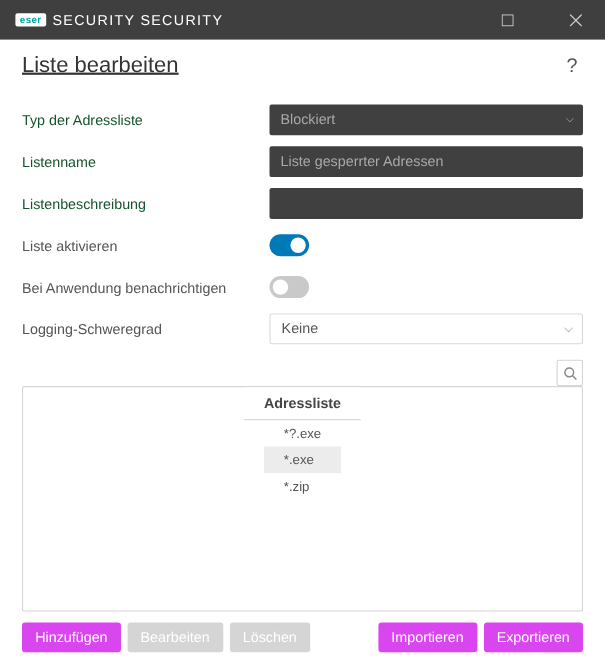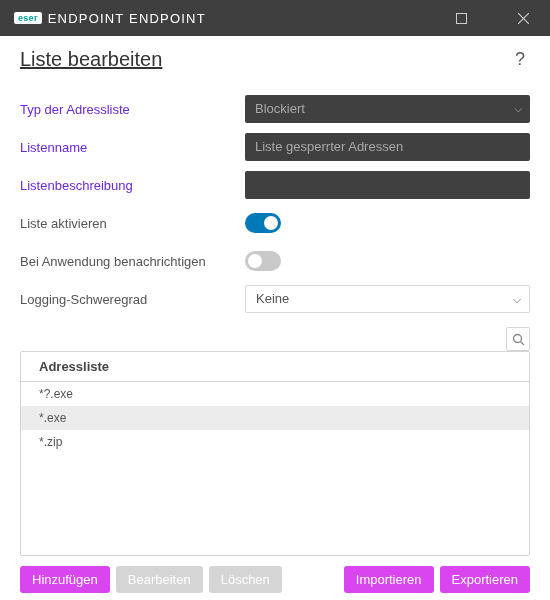--- a/index.html
+++ b/index.html
@@ -73,21 +73,21 @@
   .form-row {
     display: flex;
     align-items: center;
     margin-bottom: 10px;
     min-height: 28px;
   }
   .form-label {
     width: 225px;
     color: #555;
   }
-  .form-label.muted { color: #6d28d9; }
+  .form-label.muted { color: #14532d; }
   .field {
     flex: 1;
   }
   .input-ro {
     background: #404040;
     color: #a8a8a8;
     height: 28px;
     line-height: 28px;
     padding: 0 10px;
     border-radius: 2px;
@@ -155,20 +155,21 @@
     justify-content: center;
     color: #888;
   }
   .table {
     border: 1px solid #d5d5d5;
     border-radius: 2px;
     height: 205px;
     overflow: hidden;
     display: flex;
     flex-direction: column;
+    align-items: center;
   }
   .thead {
     border-bottom: 1px solid #d5d5d5;
     padding: 7px 18px;
     font-weight: 600;
     color: #444;
     background: #fff;
   }
   .tbody { flex: 1; overflow: auto; }
   .trow {
@@ -192,21 +193,21 @@
     border: none;
   }
   .btn.disabled { background: #d5d5d5; color: #fff; }
 </style>
 </head>
 <body>
 
 <div class="titlebar">
   <div class="brand">
     <span class="brand-badge">eser</span>
-    <span class="brand-text">ENDPOINT ENDPOINT</span>
+    <span class="brand-text">SECURITY SECURITY</span>
   </div>
   <div class="titlebar-spacer"></div>
   <div class="winbtn">
     <svg width="11" height="11">
         <rect x="0.5" y="0.5" width="10" height="10" fill="none" stroke="#ccc" stroke-width="1"></rect>
       </svg>
   </div>
   <div class="winbtn">
     <svg width="11" height="11">
         <line x1="0" y1="0" x2="11" y2="11" stroke="#ccc" stroke-width="1.2"></line>

